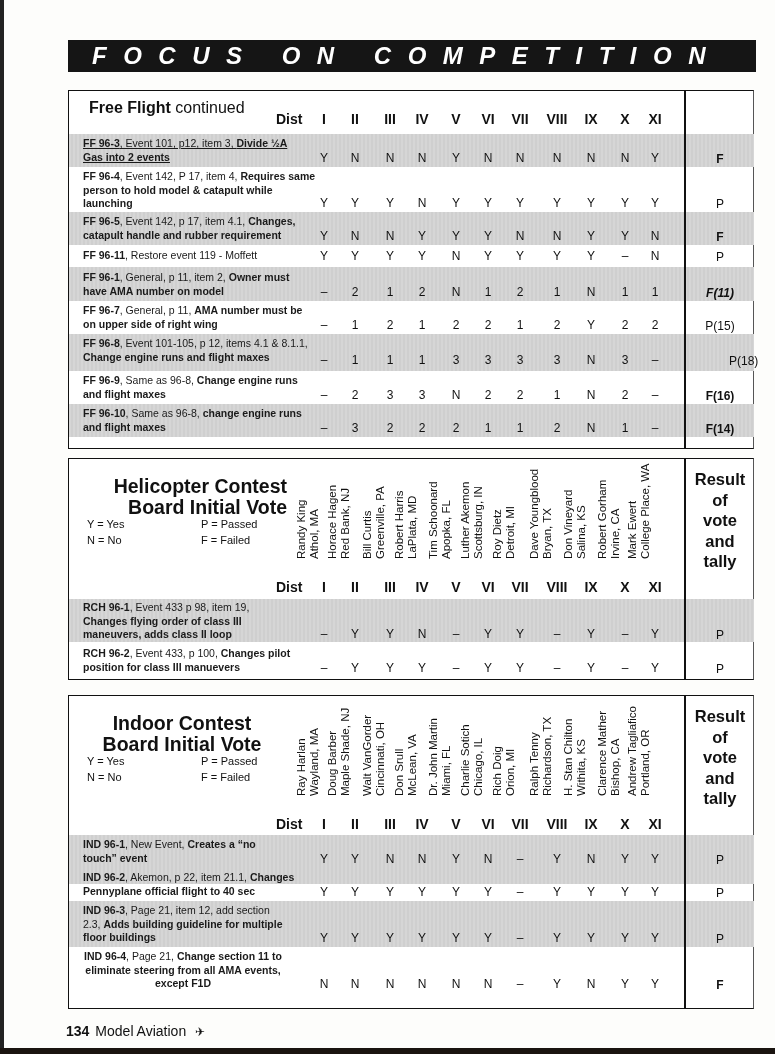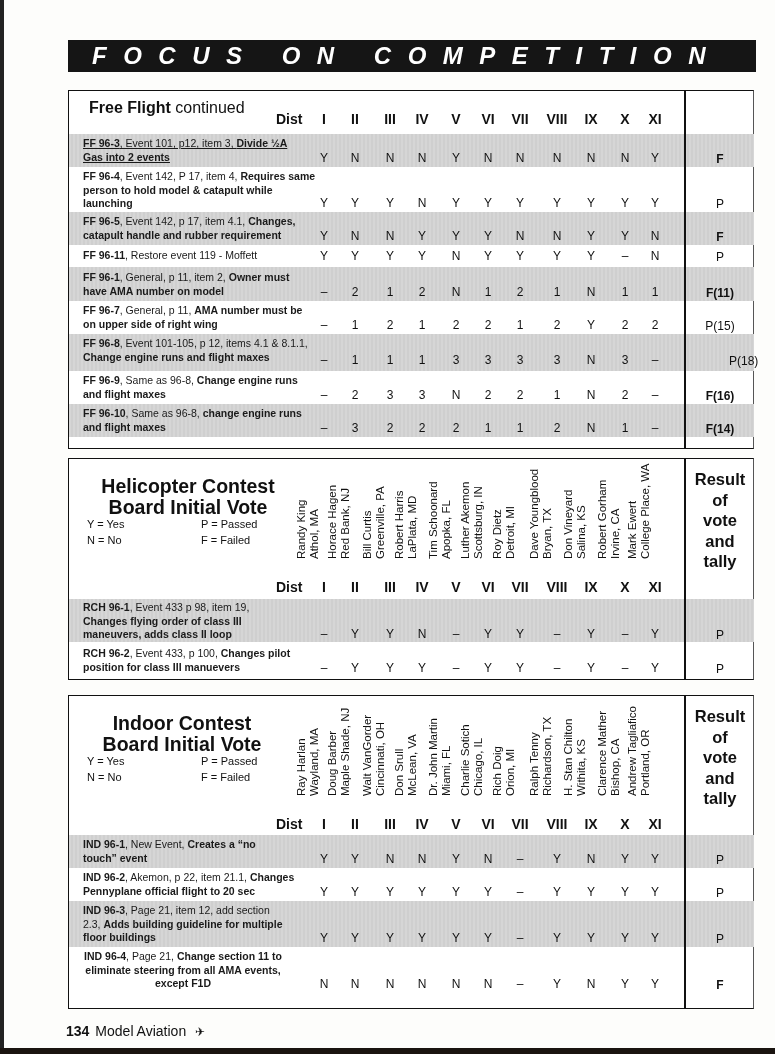--- a/index.html
+++ b/index.html
@@ -142,21 +142,21 @@
         <div class="cell" style="left:286px;top:18px;">2</div>
         <div class="cell" style="left:321px;top:18px;">1</div>
         <div class="cell" style="left:353px;top:18px;">2</div>
         <div class="cell" style="left:387px;top:18px;">N</div>
         <div class="cell" style="left:419px;top:18px;">1</div>
         <div class="cell" style="left:451px;top:18px;">2</div>
         <div class="cell" style="left:488px;top:18px;">1</div>
         <div class="cell" style="left:522px;top:18px;">N</div>
         <div class="cell" style="left:556px;top:18px;">1</div>
         <div class="cell" style="left:586px;top:18px;">1</div>
-        <div class="res b" style="top:19px;">F(11)</div>
+        <div class="res b" style="top:19px;font-style:italic;">F(11)</div>
       </div>
       <div class="row" style="top:210px;height:39px;">
         <div class="desc" style="top:3px;width:220px;"><b>FF 96-7</b><span>, General, p 11, </span><b>AMA number must be on upper side of right wing</b></div>
         <div class="cell" style="left:255px;top:17px;">–</div>
         <div class="cell" style="left:286px;top:17px;">1</div>
         <div class="cell" style="left:321px;top:17px;">2</div>
         <div class="cell" style="left:353px;top:17px;">1</div>
         <div class="cell" style="left:387px;top:17px;">2</div>
         <div class="cell" style="left:419px;top:17px;">2</div>
         <div class="cell" style="left:451px;top:17px;">1</div>
@@ -209,21 +209,21 @@
         <div class="cell" style="left:522px;top:17px;">N</div>
         <div class="cell" style="left:556px;top:17px;">1</div>
         <div class="cell" style="left:586px;top:17px;">–</div>
         <div class="res b" style="top:18px;">F(14)</div>
       </div>
     </div>
   <div class="divider"></div>
 </div>
 
 <div class="panel" id="heli" style="top:458px;height:222px;">
-  <div class="big-title" style="left:14px;width:210px;top:17px;">
+  <div class="big-title" style="left:8px;width:210px;top:17px;text-align:right;">
     <div>Helicopter Contest</div>
     <div>Board Initial Vote</div>
   </div>
   <div class="legend" style="left:18px;top:58px;">
     <div>Y = Yes</div>
     <div>N = No</div>
   </div>
   <div class="legend" style="left:132px;top:58px;">
     <div>P = Passed</div>
     <div>F = Failed</div>
@@ -404,37 +404,37 @@
       <div class="cell" style="left:353px;top:120px;font-weight:bold;font-size:14px;width:36px;margin-left:-18px;">IV</div>
       <div class="cell" style="left:387px;top:120px;font-weight:bold;font-size:14px;width:36px;margin-left:-18px;">V</div>
       <div class="cell" style="left:419px;top:120px;font-weight:bold;font-size:14px;width:36px;margin-left:-18px;">VI</div>
       <div class="cell" style="left:451px;top:120px;font-weight:bold;font-size:14px;width:36px;margin-left:-18px;">VII</div>
       <div class="cell" style="left:488px;top:120px;font-weight:bold;font-size:14px;width:36px;margin-left:-18px;">VIII</div>
       <div class="cell" style="left:522px;top:120px;font-weight:bold;font-size:14px;width:36px;margin-left:-18px;">IX</div>
       <div class="cell" style="left:556px;top:120px;font-weight:bold;font-size:14px;width:36px;margin-left:-18px;">X</div>
       <div class="cell" style="left:586px;top:120px;font-weight:bold;font-size:14px;width:36px;margin-left:-18px;">XI</div>
     </div>
   <div id="ind-rows">
-      <div class="row shade" style="top:139px;height:33px;">
+      <div class="row shade" style="top:139px;height:49px;">
         <div class="desc" style="top:3px;width:180px;"><b>IND 96-1</b><span>, New Event, </span><b>Creates a “no touch” event</b></div>
         <div class="cell" style="left:255px;top:17px;">Y</div>
         <div class="cell" style="left:286px;top:17px;">Y</div>
         <div class="cell" style="left:321px;top:17px;">N</div>
         <div class="cell" style="left:353px;top:17px;">N</div>
         <div class="cell" style="left:387px;top:17px;">Y</div>
         <div class="cell" style="left:419px;top:17px;">N</div>
         <div class="cell" style="left:451px;top:17px;">–</div>
         <div class="cell" style="left:488px;top:17px;">Y</div>
         <div class="cell" style="left:522px;top:17px;">N</div>
         <div class="cell" style="left:556px;top:17px;">Y</div>
         <div class="cell" style="left:586px;top:17px;">Y</div>
         <div class="res" style="top:18px;">P</div>
       </div>
       <div class="row" style="top:172px;height:33px;">
-        <div class="desc" style="top:3px;width:230px;"><b>IND 96-2</b><span>, Akemon, p 22, item 21.1, </span><b>Changes Pennyplane official flight to 20 sec</b></div>
+        <div class="desc" style="top:3px;width:230px;"><b>IND 96-2</b><span>, Akemon, p 22, item 21.1, </span><b>Changes Pennyplane official flight to 40 sec</b></div>
         <div class="cell" style="left:255px;top:17px;">Y</div>
         <div class="cell" style="left:286px;top:17px;">Y</div>
         <div class="cell" style="left:321px;top:17px;">Y</div>
         <div class="cell" style="left:353px;top:17px;">Y</div>
         <div class="cell" style="left:387px;top:17px;">Y</div>
         <div class="cell" style="left:419px;top:17px;">Y</div>
         <div class="cell" style="left:451px;top:17px;">–</div>
         <div class="cell" style="left:488px;top:17px;">Y</div>
         <div class="cell" style="left:522px;top:17px;">Y</div>
         <div class="cell" style="left:556px;top:17px;">Y</div>

